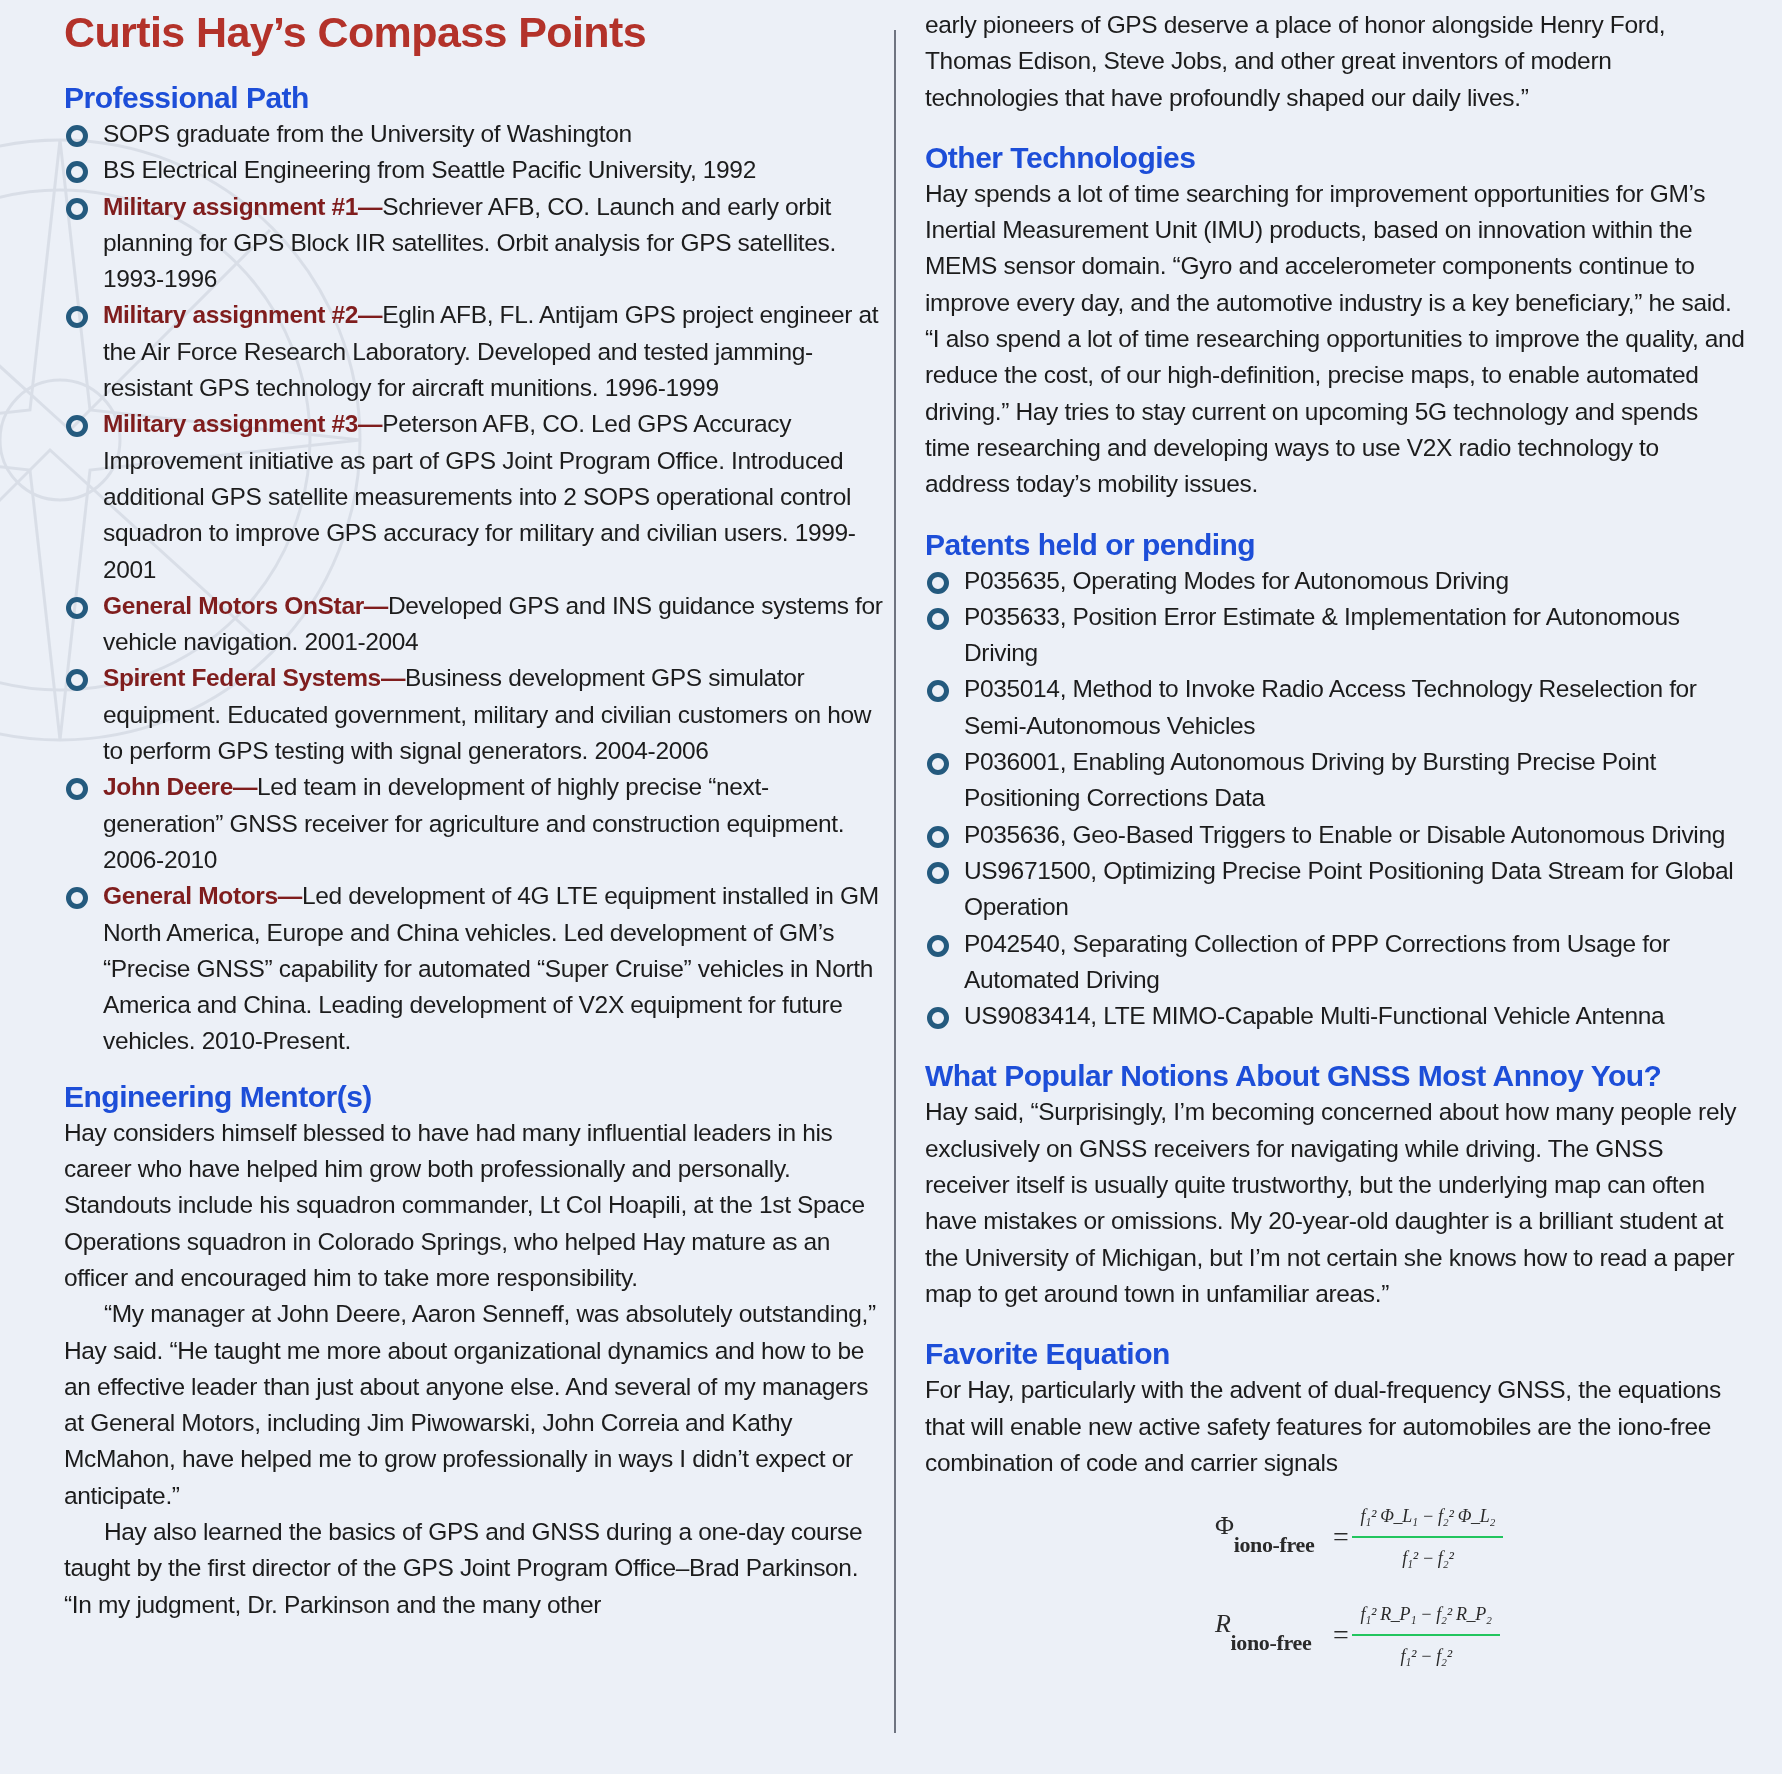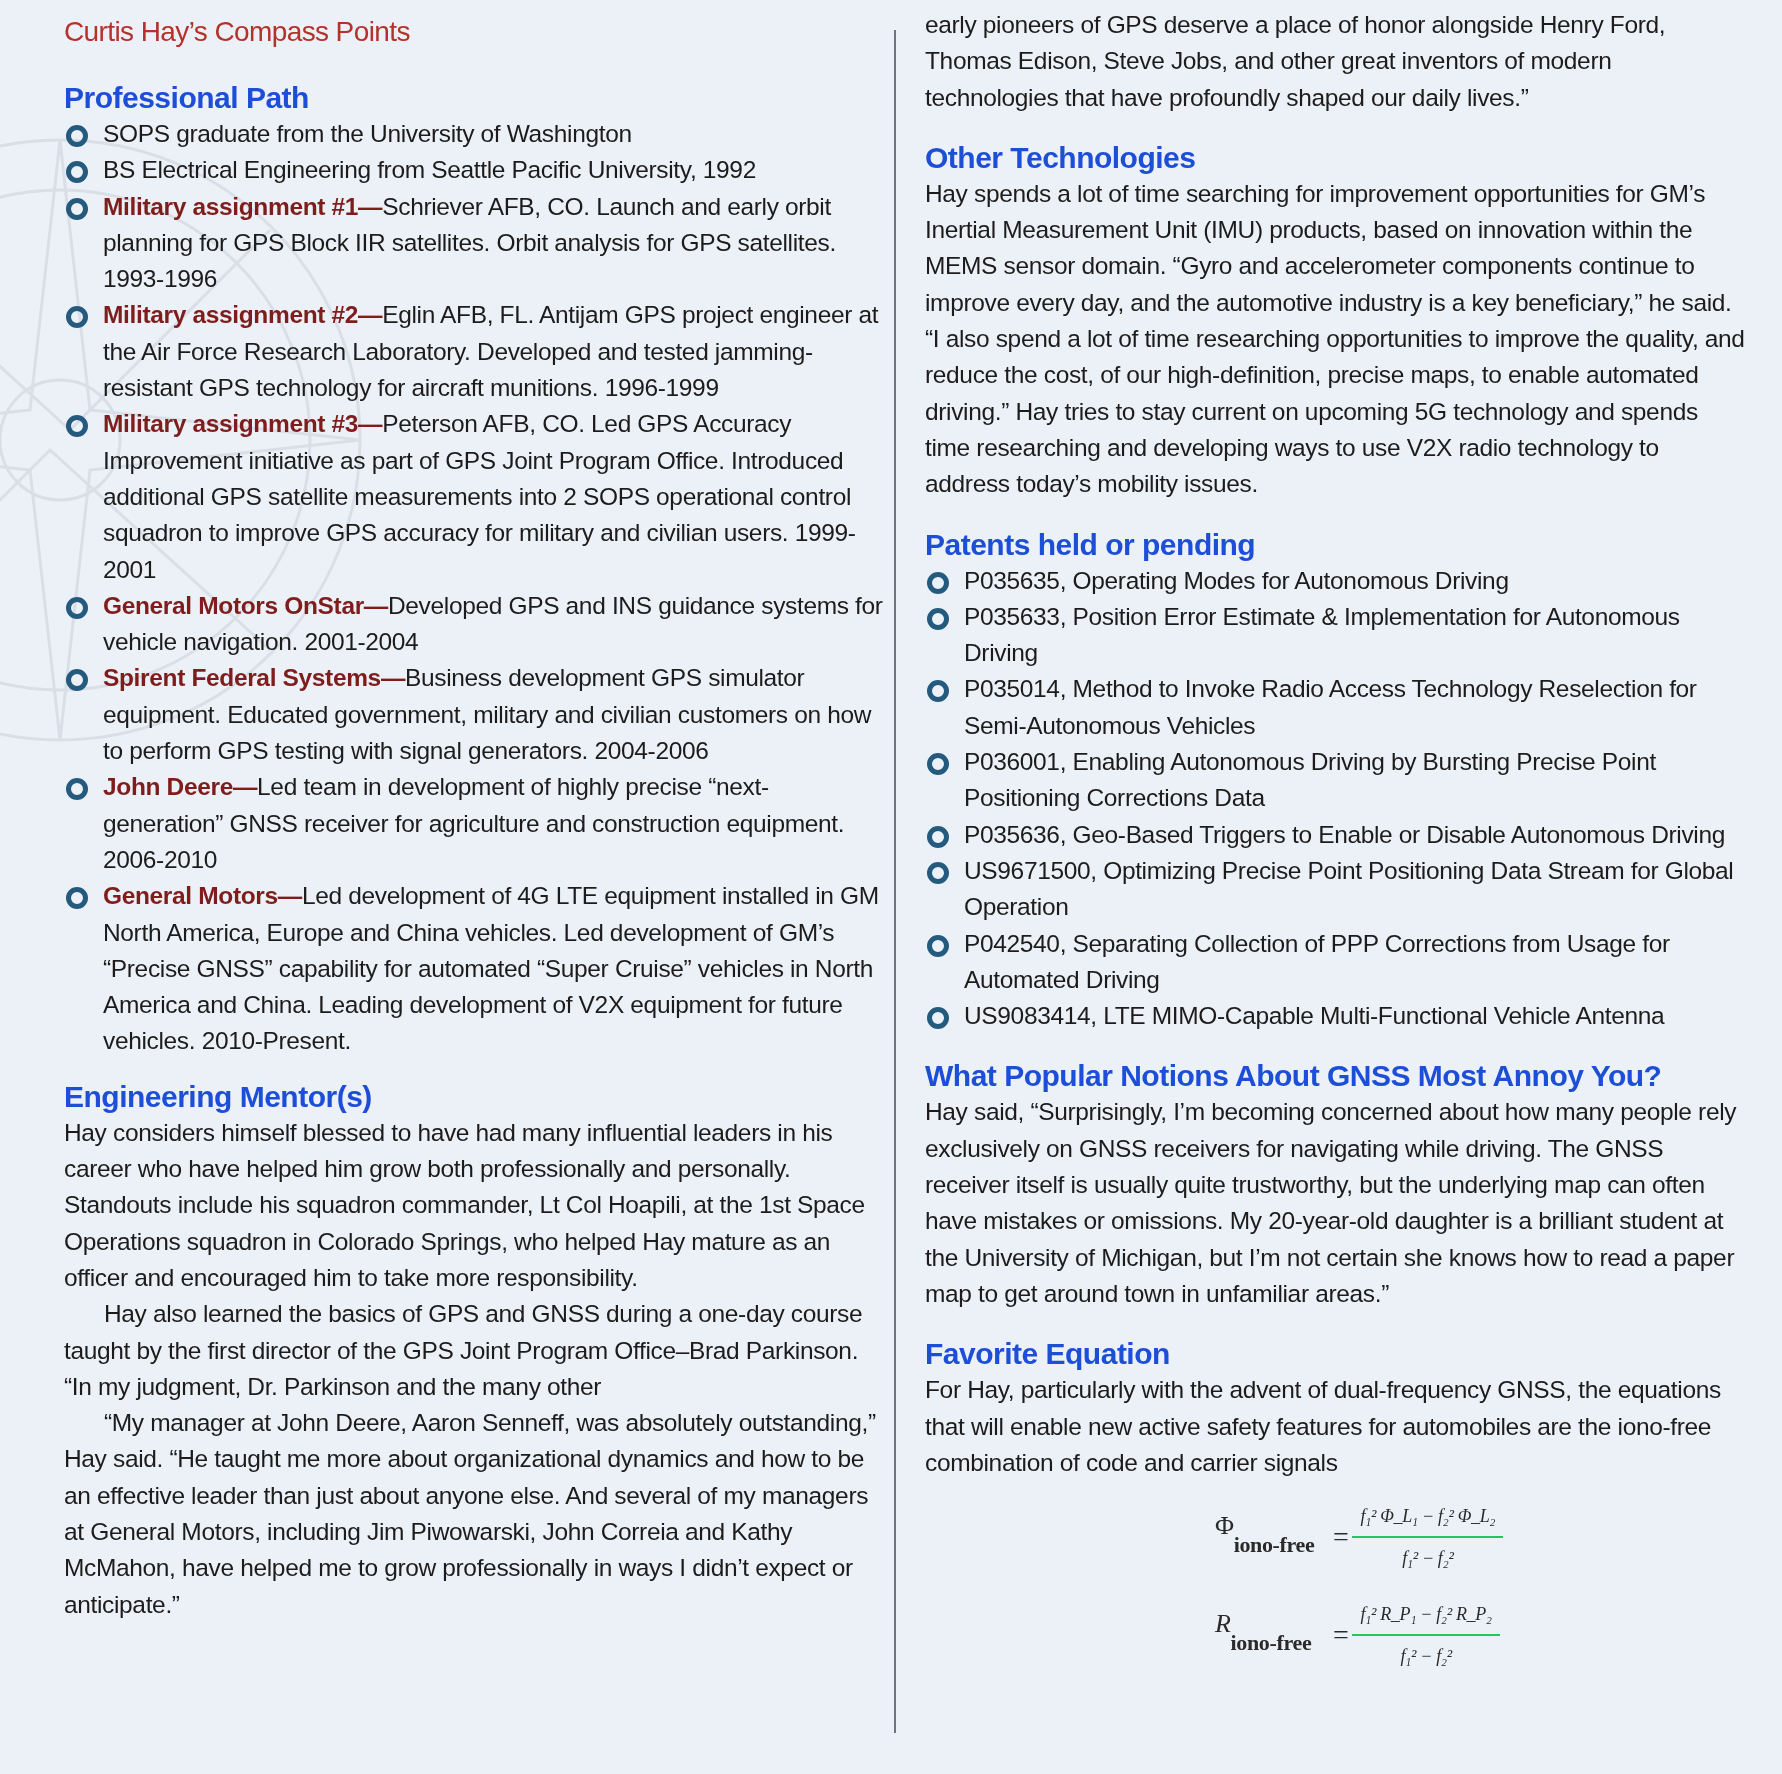--- a/index.html
+++ b/index.html
@@ -19,21 +19,21 @@
     font-size: 24.5px; line-height: 36.3px;
     letter-spacing: -0.35px;
   }
   .col-left { left: 64px; width: 820px; }
   .col-right { left: 925px; width: 820px; }
   .divider {
     position: absolute; left: 894px; top: 30px; width: 2px; height: 1703px;
     background: #6f7480;
   }
   .title {
-    color: #b3322a; font-weight: normal; font-size: 28px; line-height: 52px;
+    color: #b3322a; font-weight: bold; font-size: 43px; line-height: 52px;
     margin: 6px 0 0 0; letter-spacing: -0.6px;
   }
   h2 {
     color: #1d4ed8; font-weight: bold; font-size: 30px; line-height: 36px;
     margin: 0; letter-spacing: -0.5px;
   }
   ul { list-style: none; margin: 0; padding: 0; }
   li { position: relative; padding-left: 39px; }
   .bullet {
     position: absolute; left: 2px; top: 9px;
@@ -91,22 +91,22 @@
       <li><span class="bullet"></span><span class="lead">John Deere—</span><span>Led team in development of highly precise “next-generation” GNSS receiver for agriculture and construction equipment. 2006-2010</span></li>
       <li><span class="bullet"></span><span class="lead">General Motors—</span><span>Led development of 4G LTE equipment installed in GM North America, Europe and China vehicles. Led development of GM’s “Precise GNSS” capability for automated “Super Cruise” vehicles in North America and China.  Leading development of V2X equipment for future vehicles. 2010-Present.</span></li>
     </ul>
   </section>
 
   <div class="sp-a"></div>
 
   <section>
     <h2>Engineering Mentor(s)</h2>
     <p>Hay considers himself blessed to have had many influential leaders in his career who have helped him grow both professionally and personally. Standouts include his squadron commander, Lt Col Hoapili, at the 1st Space Operations squadron in Colorado Springs, who helped Hay mature as an officer and encouraged him to take more responsibility.</p>
+    <p class="indent">“My manager at John Deere, Aaron Senneff, was absolutely outstanding,” Hay said. “He taught me more about organizational dynamics and how to be an effective leader than just about anyone else. And several of my managers at General Motors, including Jim Piwowarski, John Correia and Kathy McMahon, have helped me to grow professionally in ways I didn’t expect or anticipate.”</p>
     <p class="indent">Hay also learned the basics of GPS and GNSS during a one-day course taught by the first director of the GPS Joint Program Office–Brad Parkinson. “In my judgment, Dr. Parkinson and the many other</p>
-    <p class="indent">“My manager at John Deere, Aaron Senneff, was absolutely outstanding,” Hay said. “He taught me more about organizational dynamics and how to be an effective leader than just about anyone else. And several of my managers at General Motors, including Jim Piwowarski, John Correia and Kathy McMahon, have helped me to grow professionally in ways I didn’t expect or anticipate.”</p>
   </section>
 </div>
 
 <div class="col col-right">
   <p style="margin-top:7px;">early pioneers of GPS deserve a place of honor alongside Henry Ford, Thomas Edison, Steve Jobs, and other great inventors of modern technologies that have profoundly shaped our daily lives.”</p>
   <div class="sp-c"></div>
 
   <section>
     <h2>Other Technologies</h2>
     <p>Hay spends a lot of time searching for improvement opportunities for GM’s Inertial Measurement Unit (IMU) products, based on innovation within the MEMS sensor domain. “Gyro and accelerometer components continue to improve every day, and the automotive industry is a key beneficiary,” he said. “I also spend a lot of time researching opportunities to improve the quality, and reduce the cost, of our high-definition, precise maps, to enable automated driving.” Hay tries to stay current on upcoming 5G technology and spends time researching and developing ways to use V2X radio technology to address today’s mobility issues.</p>

